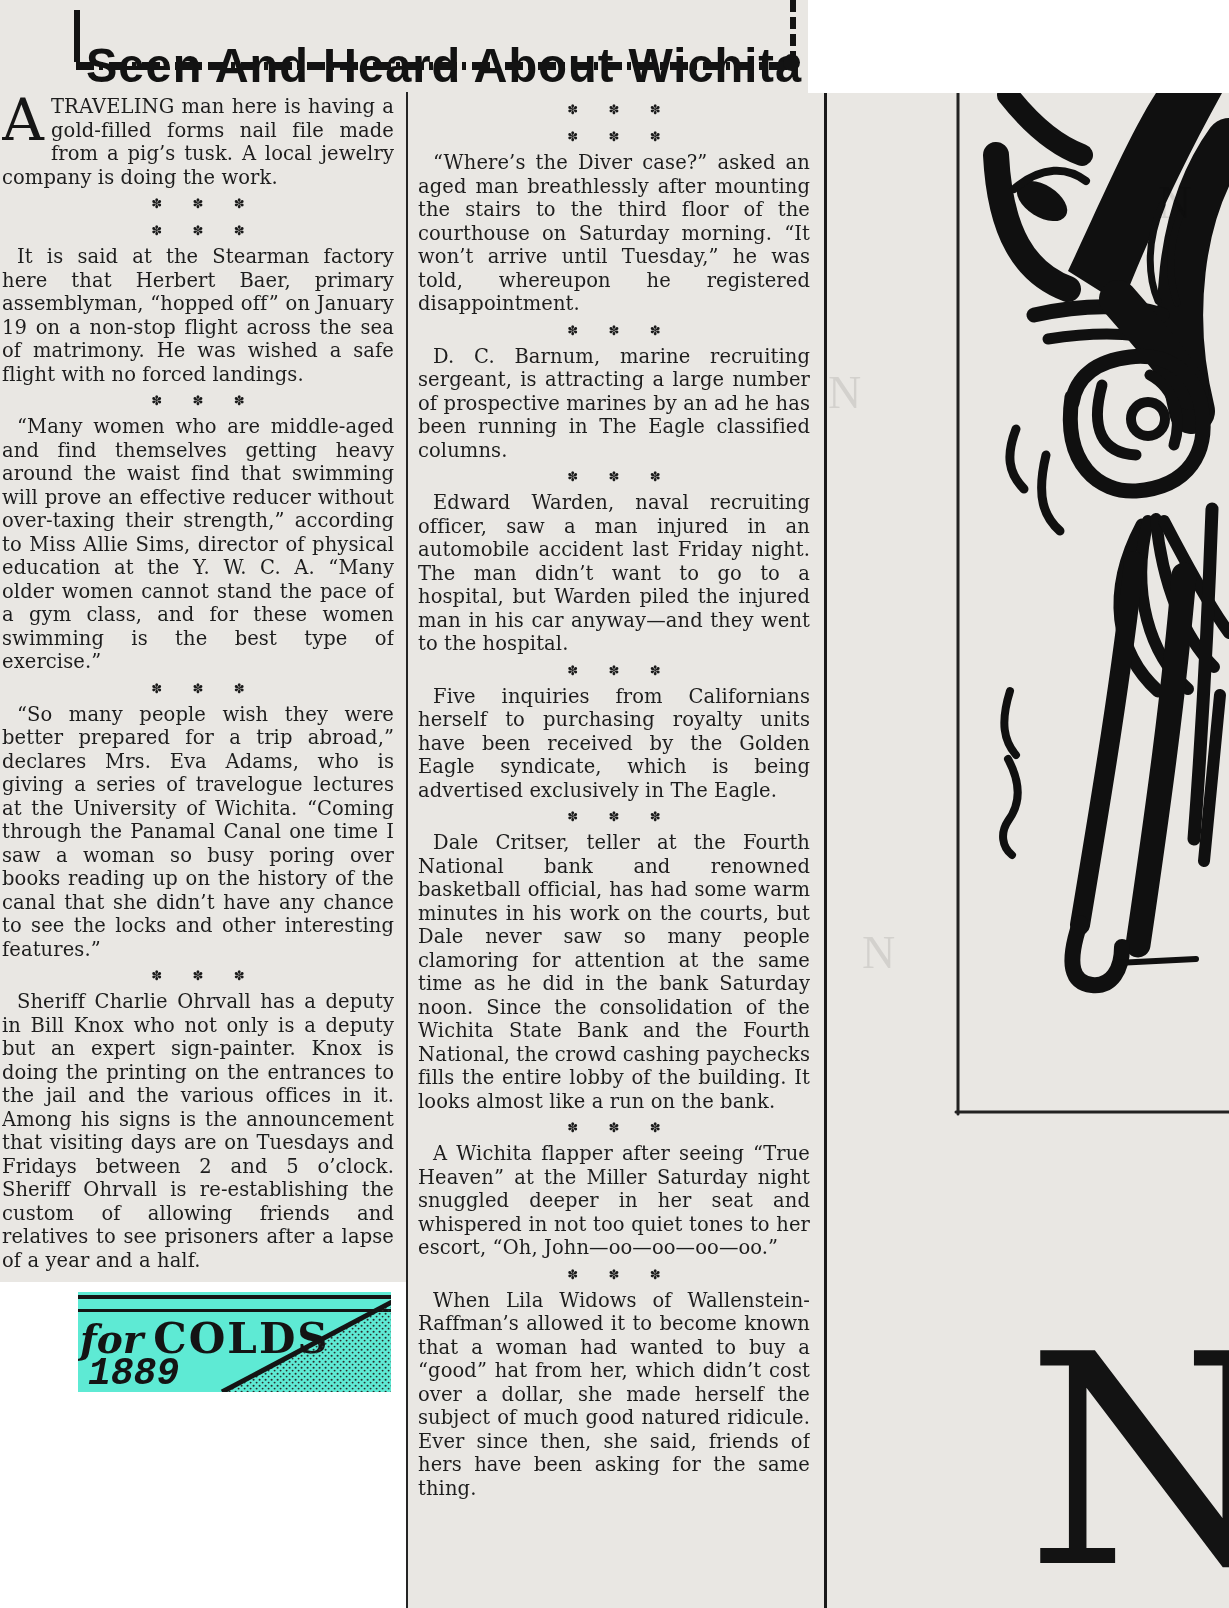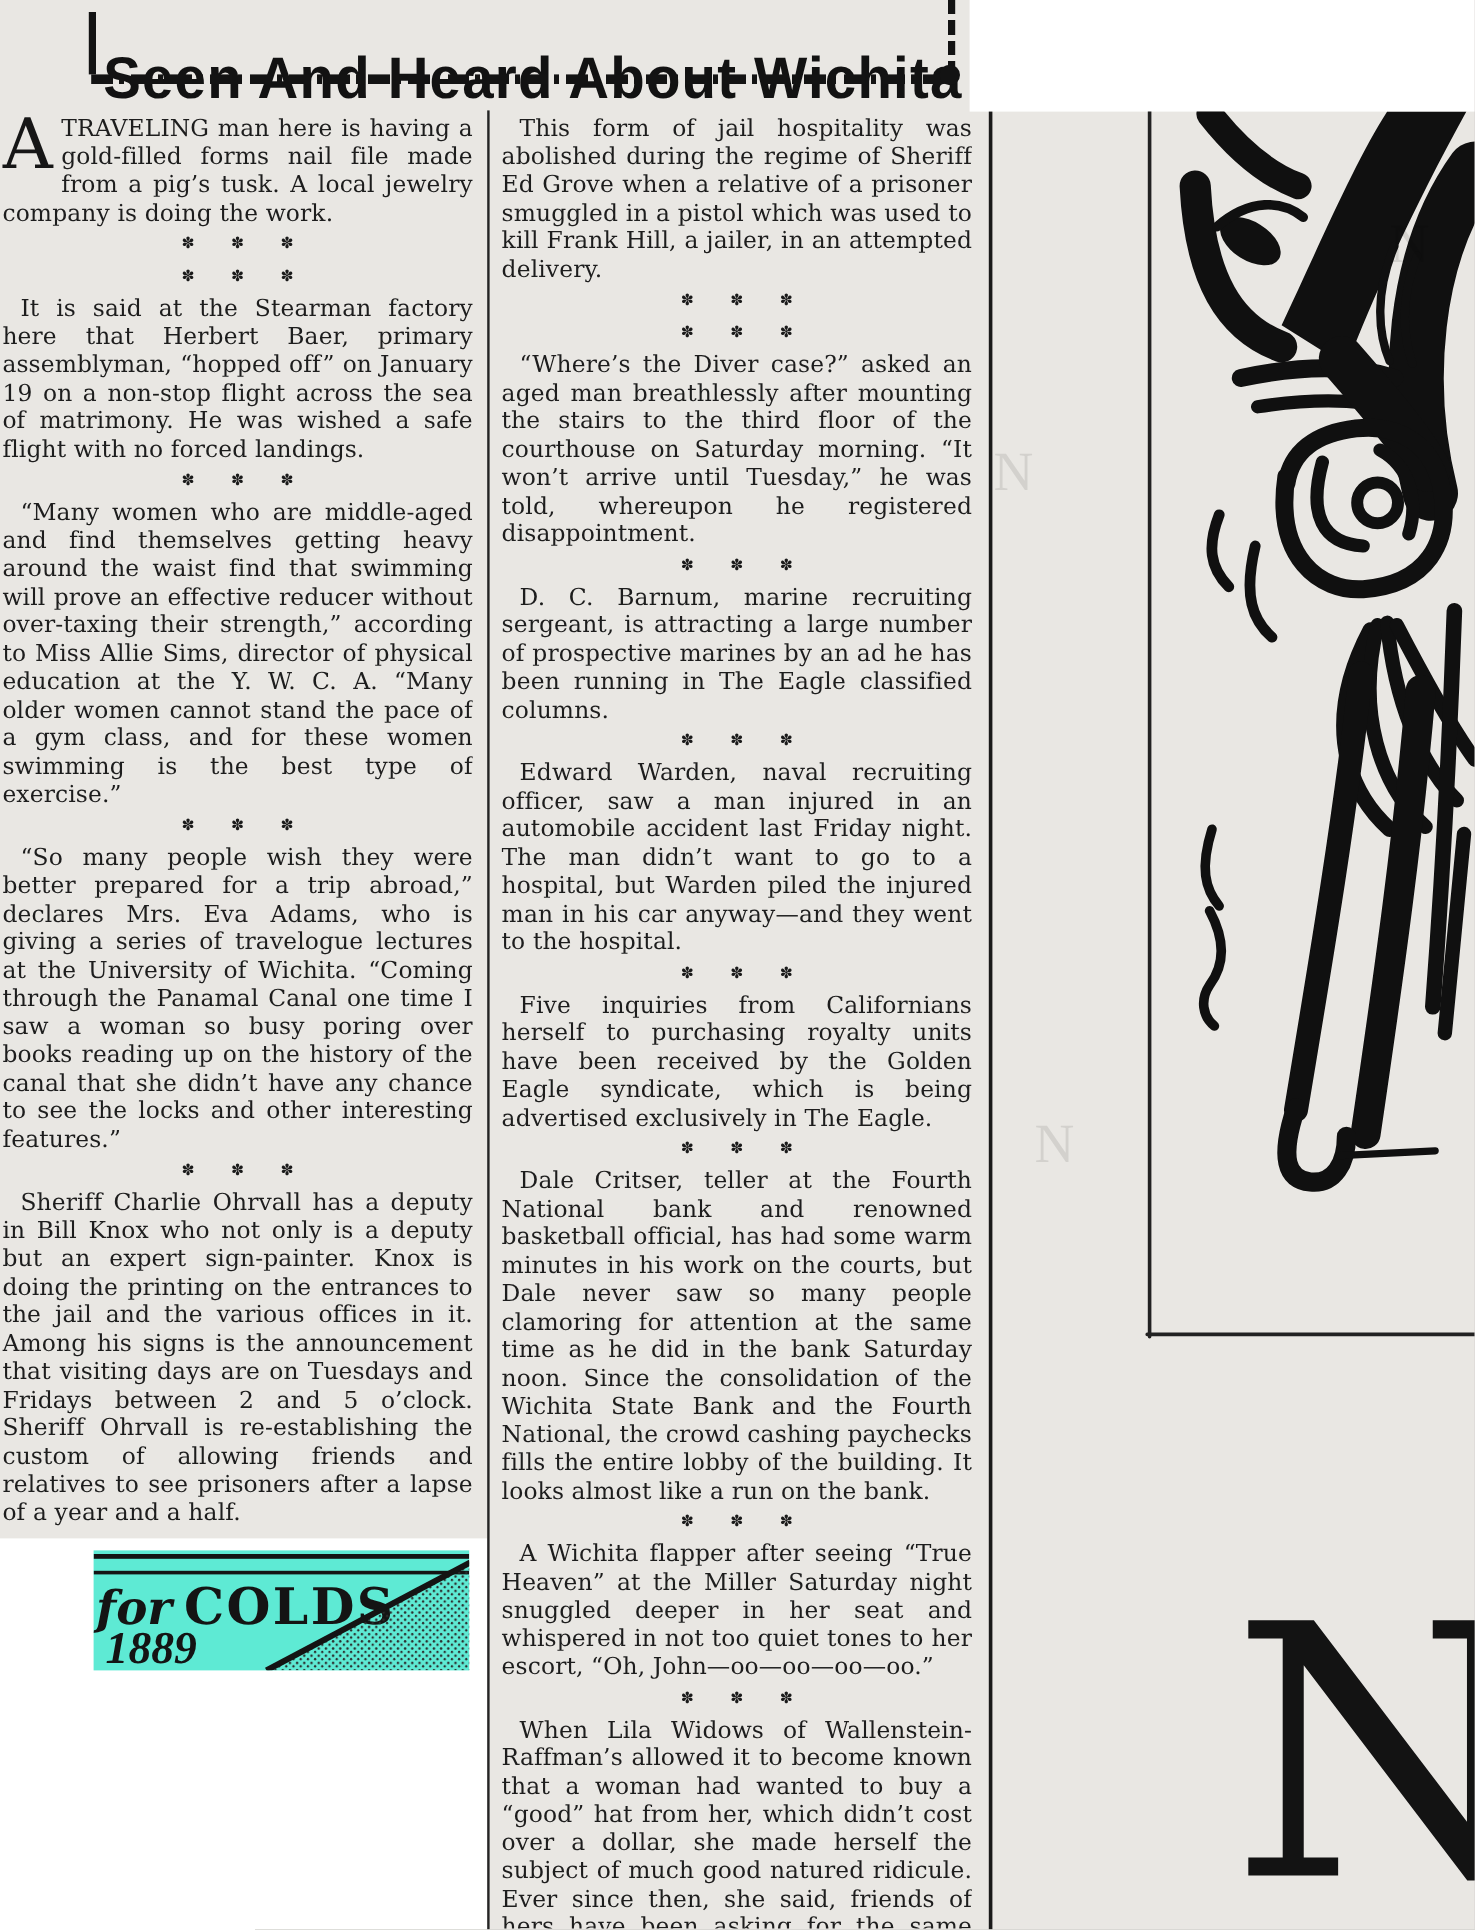--- a/index.html
+++ b/index.html
@@ -62,21 +62,21 @@
   .wm1{left:828px;top:366px;}
   .wm2{left:1158px;top:176px;}
   .wm3{left:862px;top:926px;}
 
   
   .ad-paper{position:absolute;left:78px;top:1292px;width:313px;height:100px;background:#5eead4;overflow:hidden;}
   .ad-rule{position:absolute;left:0;top:3px;width:100%;height:10px;border-top:4px solid #141414;border-bottom:3px solid #141414;}
   .ad-line1{position:absolute;left:2px;top:22px;white-space:nowrap;color:#141414;}
   .ad-for{font-style:italic;font-weight:700;font-size:39px;font-family:"DejaVu Serif",serif;}
   .ad-colds{font-weight:700;font-size:42px;letter-spacing:2px;margin-left:10px;font-family:"DejaVu Serif",serif;}
-  .ad-year{position:absolute;left:10px;top:60px;font-style:italic;font-weight:700;font-size:38px;color:#141414;font-family:Liberation Serif, serif;}
+  .ad-year{position:absolute;left:10px;top:60px;font-style:italic;font-weight:700;font-size:38px;color:#141414;font-family:Liberation Mono, monospace;}
   .ad-tri{position:absolute;left:138px;top:8px;}
 </style>
 </head>
 <body>
 
 <div class="page">
 
   <div class="white-patch patch-tr"></div>
   <div class="white-patch patch-bl"></div>
 
@@ -96,21 +96,20 @@
     <p class="para">It is said at the Stearman factory here that Herbert Baer, primary assemblyman, “hopped off” on January 19 on a non-stop flight across the sea of matrimony. He was wished a safe flight with no forced landings.</p>
     <div class="sep">✽ ✽ ✽</div>
     <p class="para">“Many women who are middle-aged and find themselves getting heavy around the waist find that swimming will prove an effective reducer without over-taxing their strength,” according to Miss Allie Sims, director of physical education at the Y. W. C. A. “Many older women cannot stand the pace of a gym class, and for these women swimming is the best type of exercise.”</p>
     <div class="sep">✽ ✽ ✽</div>
     <p class="para">“So many people wish they were better prepared for a trip abroad,” declares Mrs. Eva Adams, who is giving a series of travelogue lectures at the University of Wichita. “Coming through the Panamal Canal one time I saw a woman so busy poring over books reading up on the history of the canal that she didn’t have any chance to see the locks and other interesting features.”</p>
     <div class="sep">✽ ✽ ✽</div>
     <p class="para">Sheriff Charlie Ohrvall has a deputy in Bill Knox who not only is a deputy but an expert sign-painter. Knox is doing the printing on the entrances to the jail and the various offices in it. Among his signs is the announcement that visiting days are on Tuesdays and Fridays between 2 and 5 o’clock. Sheriff Ohrvall is re-establishing the custom of allowing friends and relatives to see prisoners after a lapse of a year and a half.</p>
   </section>
 
   <section class="col col2">
-    <p class="para">This form of jail hospitality was abolished during the regime of Sheriff Ed Grove when a relative of a prisoner smuggled in a pistol which was used to kill Frank Hill, a jailer, in an attempted delivery.</p>
     <div class="sep">✽ ✽ ✽</div>
     <div class="sep">✽ ✽ ✽</div>
     <p class="para">“Where’s the Diver case?” asked an aged man breathlessly after mounting the stairs to the third floor of the courthouse on Saturday morning. “It won’t arrive until Tuesday,” he was told, whereupon he registered disappointment.</p>
     <div class="sep">✽ ✽ ✽</div>
     <p class="para">D. C. Barnum, marine recruiting sergeant, is attracting a large number of prospective marines by an ad he has been running in The Eagle classified columns.</p>
     <div class="sep">✽ ✽ ✽</div>
     <p class="para">Edward Warden, naval recruiting officer, saw a man injured in an automobile accident last Friday night. The man didn’t want to go to a hospital, but Warden piled the injured man in his car anyway—and they went to the hospital.</p>
     <div class="sep">✽ ✽ ✽</div>
     <p class="para">Five inquiries from Californians herself to purchasing royalty units have been received by the Golden Eagle syndicate, which is being advertised exclusively in The Eagle.</p>
     <div class="sep">✽ ✽ ✽</div>

